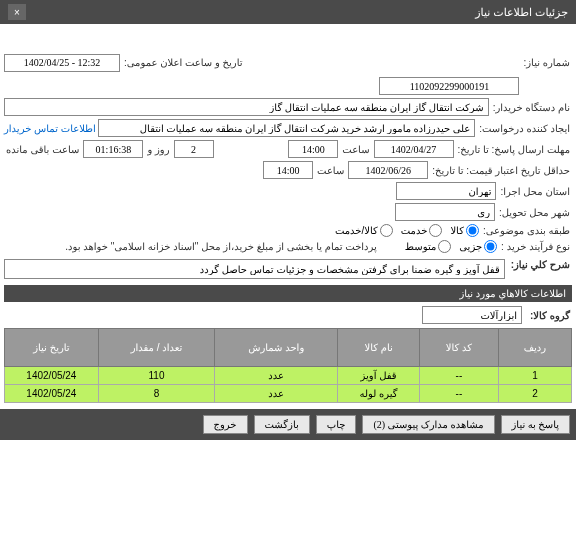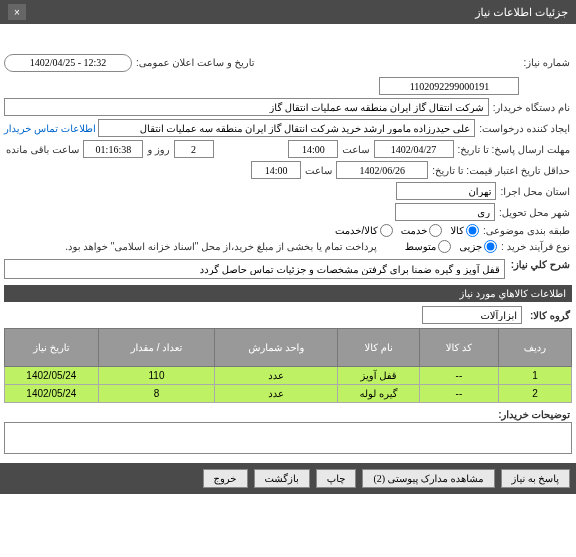--- a/index.html
+++ b/index.html
@@ -35,21 +35,21 @@
   <button class="close-btn">×</button>
 </div>
 
 <div class="form-area">
 
   <div class="row">
     <span class="label">شماره نیاز:</span>
     <input class="input-box" style="width: 140px; margin-top: 47px;" value="1102092299000191">
     <span class="spacer"></span>
     <span class="label">تاریخ و ساعت اعلان عمومی:</span>
-    <input class="input-box" style="width: 128px; border-radius: 9px;" value="1402/04/25 - 12:32">
+    <input class="input-box" style="width: 116px;" value="1402/04/25 - 12:32">
   </div>
 
   <div class="row">
     <span class="label">نام دستگاه خریدار:</span>
     <input class="input-box input-wide" value="شرکت انتقال گاز ایران منطقه سه عملیات انتقال گاز" style="">
   </div>
 
   <div class="row">
     <span class="label">ایجاد کننده درخواست:</span>
     <input class="input-box input-wide" value="علی حیدرزاده مامور ارشد خرید شرکت انتقال گاز ایران منطقه سه عملیات انتقال" style="">
@@ -63,21 +63,21 @@
     <input class="input-box" style="width: 50px;" value="14:00">
     <span class="spacer"></span>
     <input class="input-box" style="width: 40px;" value="2">
     <span class="label">روز و</span>
     <input class="input-box" style="width: 60px;" value="01:16:38">
     <span class="label">ساعت باقی مانده</span>
   </div>
 
   <div class="row">
     <span class="label">حداقل تاریخ اعتبار قیمت: تا تاریخ:</span>
-    <input class="input-box" style="width: 92px;" value="1402/06/26">
+    <input class="input-box" style="width: 80px;" value="1402/06/26">
     <span class="label">ساعت</span>
     <input class="input-box" style="width: 50px;" value="14:00">
   </div>
 
   <div class="row">
     <span class="label">استان محل اجرا:</span>
     <input class="input-box" style="width: 100px; text-align: right; direction: rtl;" value="تهران">
   </div>
 
   <div class="row">
@@ -154,24 +154,20 @@
         <td>2</td>
         <td>--</td>
         <td>گیره لوله</td>
         <td>عدد</td>
         <td>8</td>
         <td>1402/05/24</td>
       </tr>
     </tbody>
   </table>
 
-  <div class="row" style="margin-top:6px;align-items:flex-start">
-    <span class="label" style="font-weight:bold">توضیحات خریدار:</span>
-    <textarea class="textarea-box" style=""></textarea>
-  </div>
 
 </div>
 
 <div class="footer-bar">
   <button class="btn">پاسخ به نیاز</button>
   <button class="btn">مشاهده مدارک پیوستی (2)</button>
   <button class="btn">چاپ</button>
   <button class="btn">بازگشت</button>
   <button class="btn">خروج</button>
 </div>

